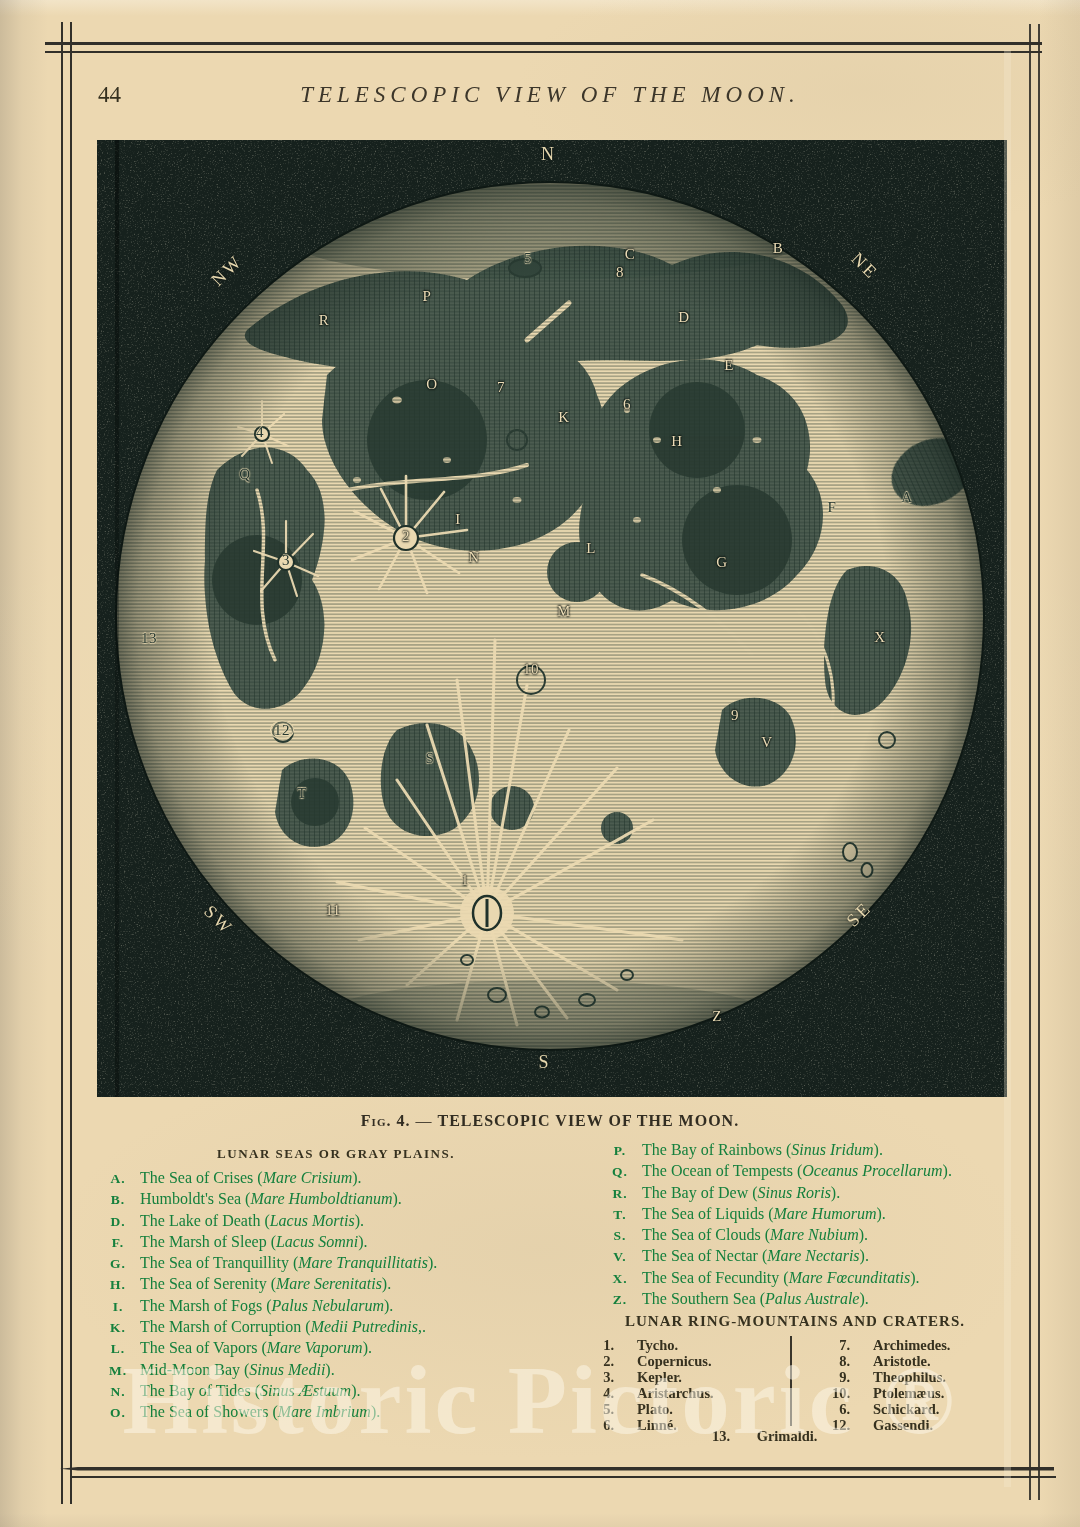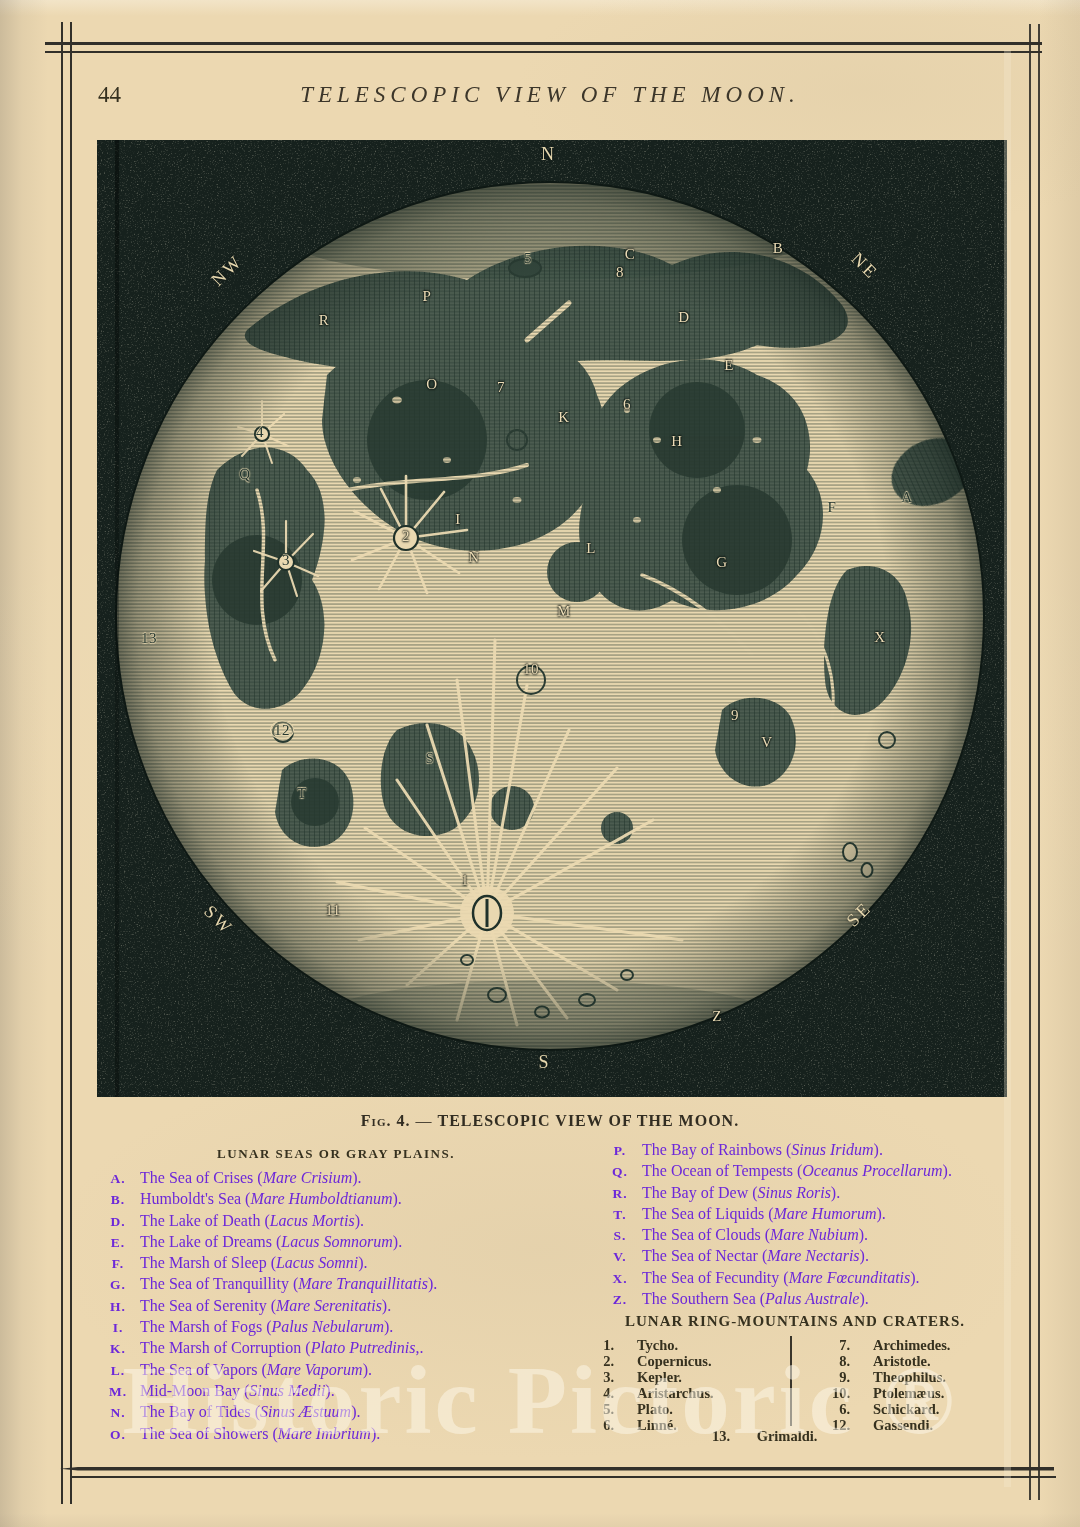--- a/index.html
+++ b/index.html
@@ -56,21 +56,21 @@
   .caption{position:absolute;left:30px;right:10px;top:1112px;text-align:center;z-index:4;
     font-size:16px;letter-spacing:1px;color:#322d22;white-space:nowrap;}
   .caption .figno{font-variant:small-caps;font-weight:bold;}
   .caption .ctitle{font-weight:bold;}
 
   
   .seas-heading{position:absolute;left:96px;top:1146px;width:480px;padding-right:60px;z-index:4;
     text-align:center;font-size:13px;font-weight:bold;letter-spacing:1.5px;color:#36311f;}
   .seas-left{position:absolute;left:96px;top:1168px;width:490px;z-index:4;}
   .seas-right{position:absolute;left:598px;top:1140px;width:460px;z-index:4;}
-  .lrow{line-height:20.3px;font-size:16px;white-space:nowrap;color:#6d28d9;}
+  .lrow{line-height:20.3px;font-size:16px;white-space:nowrap;color:#15803d;}
   .lkey{display:inline-block;width:44px;text-align:center;font-size:13.5px;font-weight:bold;letter-spacing:1px;}
   .llatin{font-style:italic;}
   .craters-heading{position:absolute;left:585px;top:1313px;width:420px;z-index:4;
     text-align:center;font-size:15px;font-weight:bold;letter-spacing:1px;color:#36311f;}
   .crater-col{position:absolute;top:1338px;z-index:4;}
   .crater-col1{left:578px;}
   .crater-col2{left:798px;}
   .crow{line-height:15.9px;font-size:14.5px;font-weight:bold;white-space:nowrap;color:#36311f;}
   .cnum{display:inline-block;text-align:right;}
   .crater-col1 .cnum{width:36px;}
@@ -260,26 +260,25 @@
     <span class="figno">Fig. 4.</span>
     <span>—</span>
     <span class="ctitle">TELESCOPIC VIEW OF THE MOON.</span>
   </div>
 
   <div class="seas-heading">LUNAR SEAS OR GRAY PLAINS.</div>
   <div class="seas-left" id="seas-left">
       <div class="lrow"><span class="lkey">A.</span><span class="lname">The Sea of Crises (</span><i class="llatin">Mare Crisium</i><span class="lsuf">).</span></div>
       <div class="lrow"><span class="lkey">B.</span><span class="lname">Humboldt's Sea (</span><i class="llatin">Mare Humboldtianum</i><span class="lsuf">).</span></div>
       <div class="lrow"><span class="lkey">D.</span><span class="lname">The Lake of Death (</span><i class="llatin">Lacus Mortis</i><span class="lsuf">).</span></div>
-      <div class="lrow"><span class="lkey">E.</span><span class="lname">The Lake of Dreams (</span><i class="llatin">Lacus Somnorum</i><span class="lsuf">).</span></div>
       <div class="lrow"><span class="lkey">F.</span><span class="lname">The Marsh of Sleep (</span><i class="llatin">Lacus Somni</i><span class="lsuf">).</span></div>
       <div class="lrow"><span class="lkey">G.</span><span class="lname">The Sea of Tranquillity (</span><i class="llatin">Mare Tranquillitatis</i><span class="lsuf">).</span></div>
       <div class="lrow"><span class="lkey">H.</span><span class="lname">The Sea of Serenity (</span><i class="llatin">Mare Serenitatis</i><span class="lsuf">).</span></div>
       <div class="lrow"><span class="lkey">I.</span><span class="lname">The Marsh of Fogs (</span><i class="llatin">Palus Nebularum</i><span class="lsuf">).</span></div>
-      <div class="lrow"><span class="lkey">K.</span><span class="lname">The Marsh of Corruption (</span><i class="llatin">Plato Putredinis</i><span class="lsuf">,.</span></div>
+      <div class="lrow"><span class="lkey">K.</span><span class="lname">The Marsh of Corruption (</span><i class="llatin">Medii Putredinis</i><span class="lsuf">,.</span></div>
       <div class="lrow"><span class="lkey">L.</span><span class="lname">The Sea of Vapors (</span><i class="llatin">Mare Vaporum</i><span class="lsuf">).</span></div>
       <div class="lrow"><span class="lkey">M.</span><span class="lname">Mid-Moon Bay (</span><i class="llatin">Sinus Medii</i><span class="lsuf">).</span></div>
       <div class="lrow"><span class="lkey">N.</span><span class="lname">The Bay of Tides (</span><i class="llatin">Sinus Æstuum</i><span class="lsuf">).</span></div>
       <div class="lrow"><span class="lkey">O.</span><span class="lname">The Sea of Showers (</span><i class="llatin">Mare Imbrium</i><span class="lsuf">).</span></div>
     </div>
   <div class="seas-right" id="seas-right">
       <div class="lrow"><span class="lkey">P.</span><span class="lname">The Bay of Rainbows (</span><i class="llatin">Sinus Iridum</i><span class="lsuf">).</span></div>
       <div class="lrow"><span class="lkey">Q.</span><span class="lname">The Ocean of Tempests (</span><i class="llatin">Oceanus Procellarum</i><span class="lsuf">).</span></div>
       <div class="lrow"><span class="lkey">R.</span><span class="lname">The Bay of Dew (</span><i class="llatin">Sinus Roris</i><span class="lsuf">).</span></div>
       <div class="lrow"><span class="lkey">T.</span><span class="lname">The Sea of Liquids (</span><i class="llatin">Mare Humorum</i><span class="lsuf">).</span></div>

